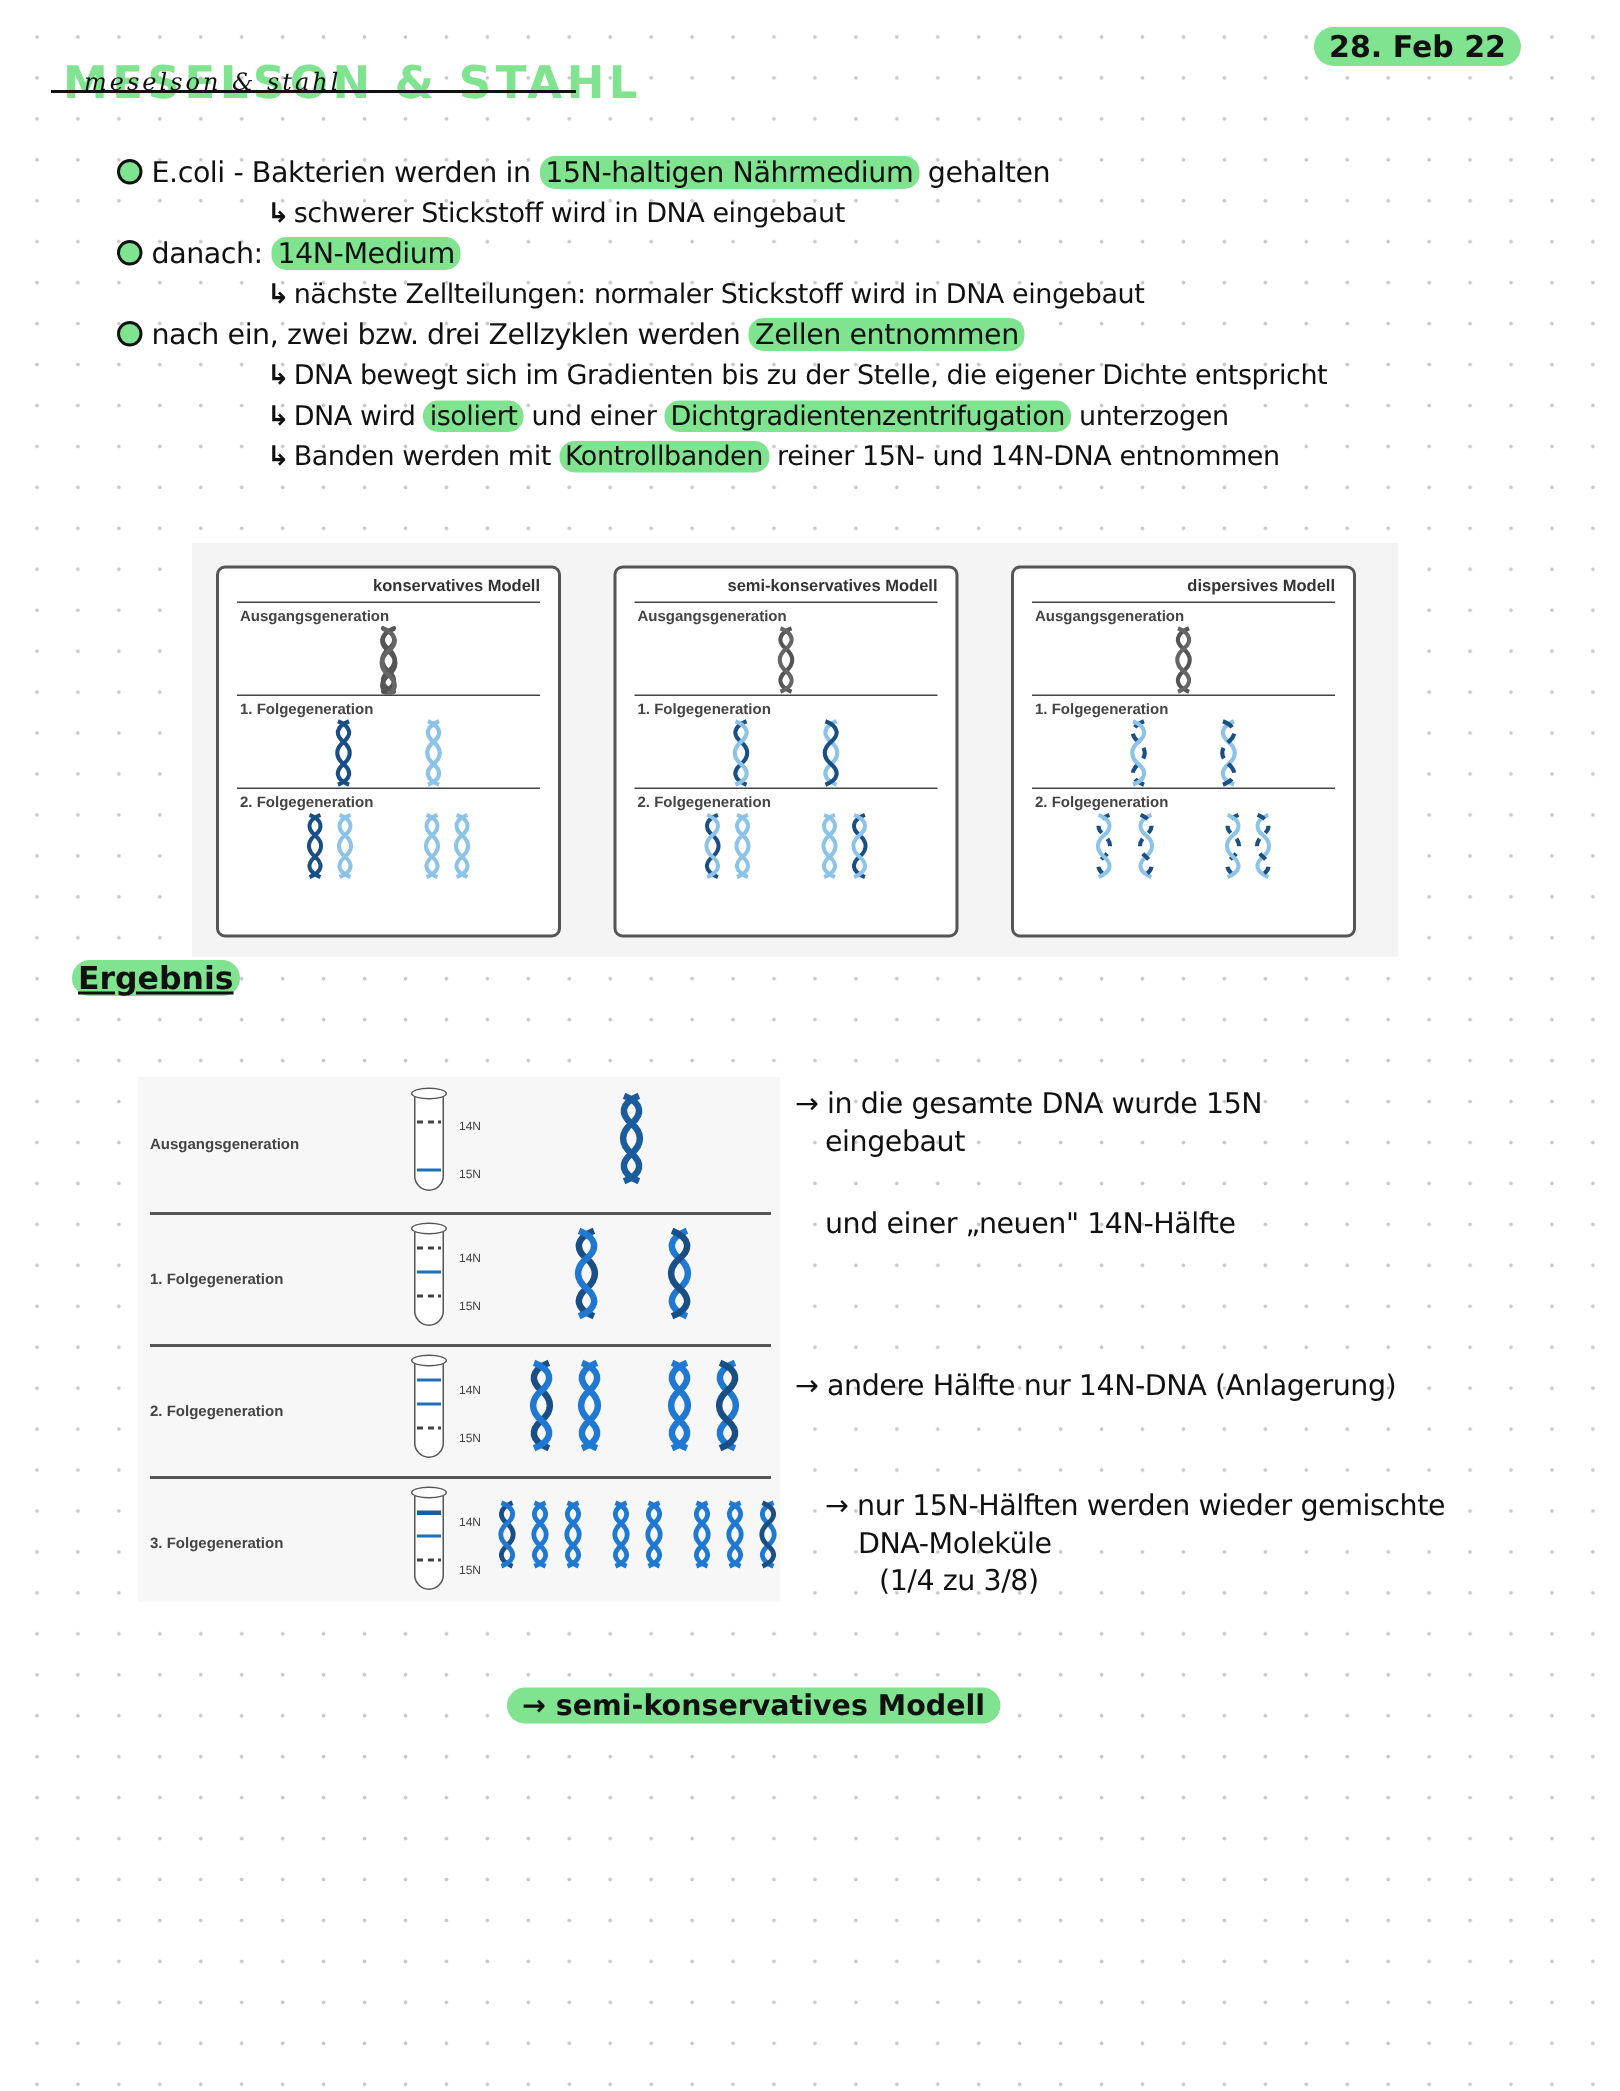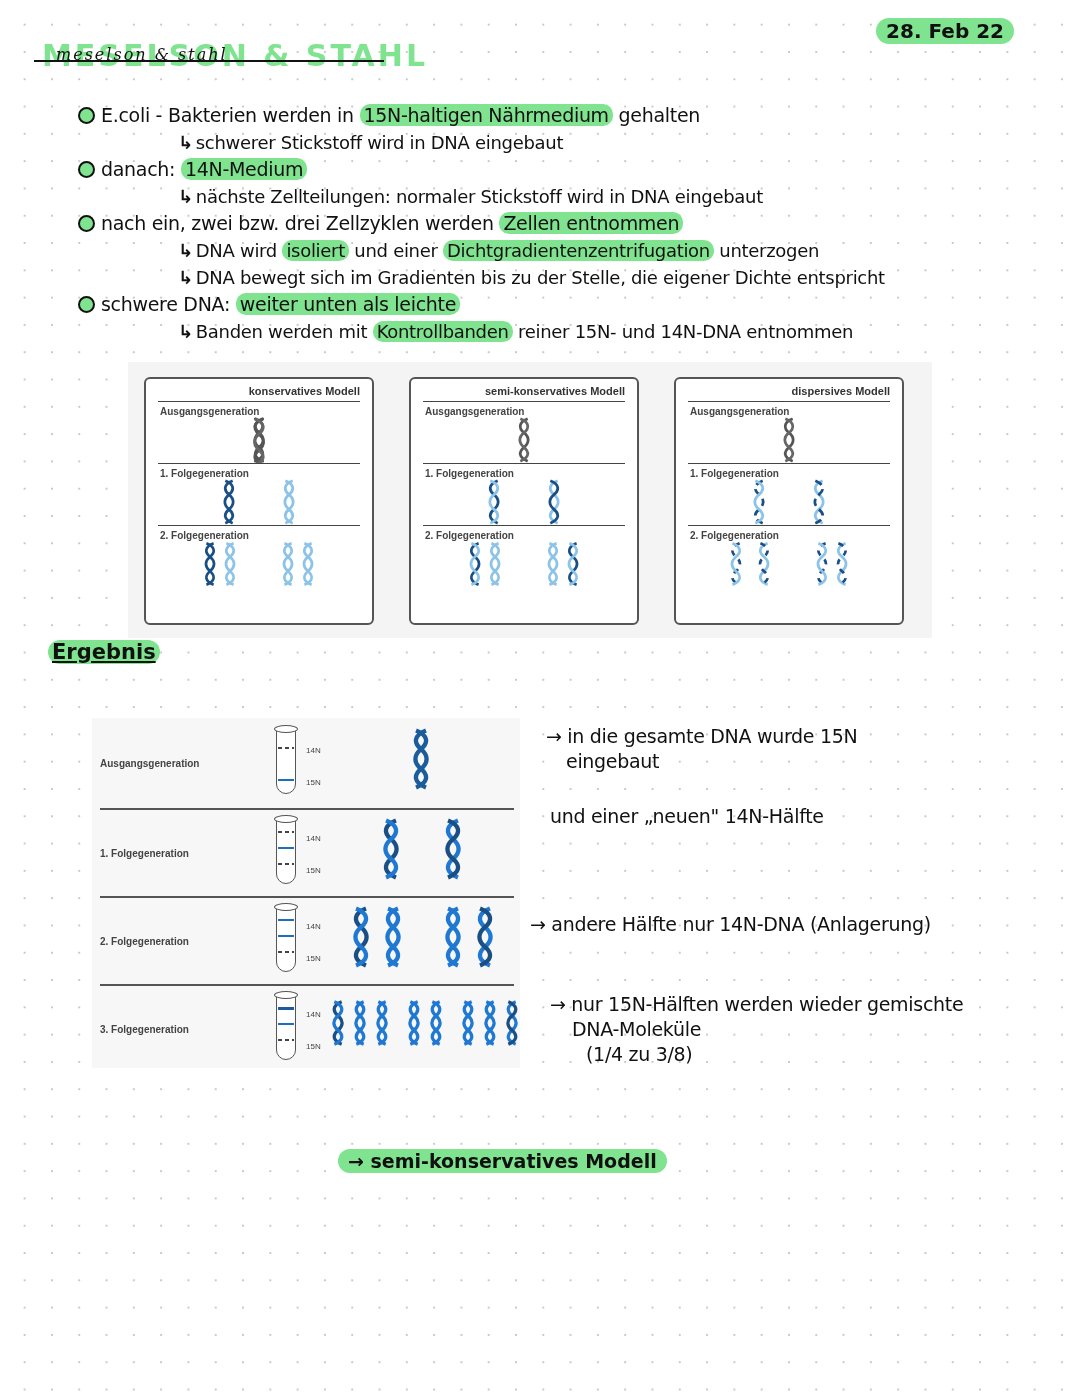--- a/index.html
+++ b/index.html
@@ -62,21 +62,21 @@
   .tube { position: absolute; left: 176px; top: 6px; width: 20px; height: 66px; border: 1.5px solid #555; border-radius: 2px 2px 10px 10px; background: #fff; }
   .tube::before { content: ""; position: absolute; left: -3px; top: -4px; width: 22px; height: 6px; border: 1.5px solid #555; border-radius: 50%; background: #fff; }
   .band { position: absolute; left: 1px; right: 1px; height: 2px; background: #1c6fb8; }
   .band.dash { background: repeating-linear-gradient(90deg, #444 0 4px, transparent 4px 7px); height: 1.5px; }
   .band.thick { height: 3px; background: #1a5c9c; }
   .iso { position: absolute; left: 206px; font-family: "Liberation Sans", sans-serif; font-size: 8px; font-weight: normal; color: #444; }
   .res-helix { position: absolute; top: 6px; display: flex; gap: 4px; }
 
   
   .note { font-size: 19px; line-height: 25px; white-space: nowrap; letter-spacing: -0.3px; }
-  .conclusion { left: 338px; top: 1126px; font-size: 19px; font-weight: bold; margin-top: 24px; }
+  .conclusion { left: 338px; top: 1126px; font-size: 19px; font-weight: bold; }
   .conclusion span { background: #7fe38f; border-radius: 12px; padding: 1px 10px; }
 </style>
 </head>
 <body>
 
 <svg width="0" height="0" style="position:absolute">
   <defs>
     <symbol id="helix" viewBox="0 0 20 50">
       <path class="s1" d="M14 2 C4 6, 4 12, 10 17 C16 22, 16 28, 10 33 C4 38, 4 44, 14 48" fill="none" stroke-width="3" stroke-linecap="round"></path>
       <path class="s2" d="M6 2 C16 6, 16 12, 10 17 C4 22, 4 28, 10 33 C16 38, 16 44, 6 48" fill="none" stroke-width="3" stroke-linecap="round"></path>
@@ -98,26 +98,23 @@
   <div class="sub"><span class="arrow-hook">↳</span><span>schwerer Stickstoff wird in DNA eingebaut</span></div>
 
   <div>
     <span class="bullet-dot"></span><span>danach: </span><span class="hl">14N-Medium</span>
   </div>
   <div class="sub"><span class="arrow-hook">↳</span><span>nächste Zellteilungen: normaler Stickstoff wird in DNA eingebaut</span></div>
 
   <div>
     <span class="bullet-dot"></span><span>nach ein, zwei bzw. drei Zellzyklen werden </span><span class="hl">Zellen entnommen</span>
   </div>
+  <div class="sub"><span class="arrow-hook">↳</span><span>DNA bewegt sich im Gradienten bis zu der Stelle, die eigener Dichte entspricht</span></div>
   <div class="sub"><span class="arrow-hook">↳</span><span>DNA wird </span><span class="hl">isoliert</span><span> und einer </span><span class="hl">Dichtgradientenzentrifugation</span><span> unterzogen</span></div>
-  <div class="sub"><span class="arrow-hook">↳</span><span>DNA bewegt sich im Gradienten bis zu der Stelle, die eigener Dichte entspricht</span></div>
-
-  <div>
-    <span class="bullet-dot"></span><span>schwere DNA: </span><span class="hl">weiter unten als leichte</span>
-  </div>
+
   <div class="sub"><span class="arrow-hook">↳</span><span>Banden werden mit </span><span class="hl">Kontrollbanden</span><span> reiner 15N- und 14N-DNA entnommen</span></div>
 </div>
 
 <div class="abs models-bg"></div>
 
 <div class="model-box" style="left:144px;">
   <div class="model-title">konservatives Modell</div>
   <div class="gen-label">Ausgangsgeneration</div>
   <div class="helix-row">
     <svg width="20" height="46">
@@ -373,21 +370,21 @@
         <path d="M14 2 C4 6, 4 12, 10 17 C16 22, 16 28, 10 33 C4 38, 4 44, 14 48" fill="none" stroke="#1f78d1" stroke-width="3.5"></path>
         <path d="M6 2 C16 6, 16 12, 10 17 C4 22, 4 28, 10 33 C16 38, 16 44, 6 48" fill="none" stroke="#1f78d1" stroke-width="3.5"></path>
       </svg>
     <svg width="20" height="46" viewBox="0 0 20 50">
         <path d="M14 2 C4 6, 4 12, 10 17 C16 22, 16 28, 10 33 C4 38, 4 44, 14 48" fill="none" stroke="#1f78d1" stroke-width="3.5"></path>
         <path d="M6 2 C16 6, 16 12, 10 17 C4 22, 4 28, 10 33 C16 38, 16 44, 6 48" fill="none" stroke="#1a4f86" stroke-width="3.5"></path>
       </svg>
   </div>
 </div>
 
-<div class="abs note" style="left:530px; top:724px;margin-left:16px;">
+<div class="abs note" style="left:530px; top:724px;">
   <div>→ in die gesamte DNA wurde 15N</div>
   <div style="padding-left:20px;">eingebaut</div>
 </div>
 <div class="abs note" style="left:530px; top:804px;">
   <div style="padding-left:20px;">und einer „neuen" 14N-Hälfte</div>
 </div>
 <div class="abs note" style="left:530px; top:912px;">
   <div>→ andere Hälfte nur 14N-DNA (Anlagerung)</div>
 </div>
 <div class="abs note" style="left:530px; top:992px;margin-left:20px;">

